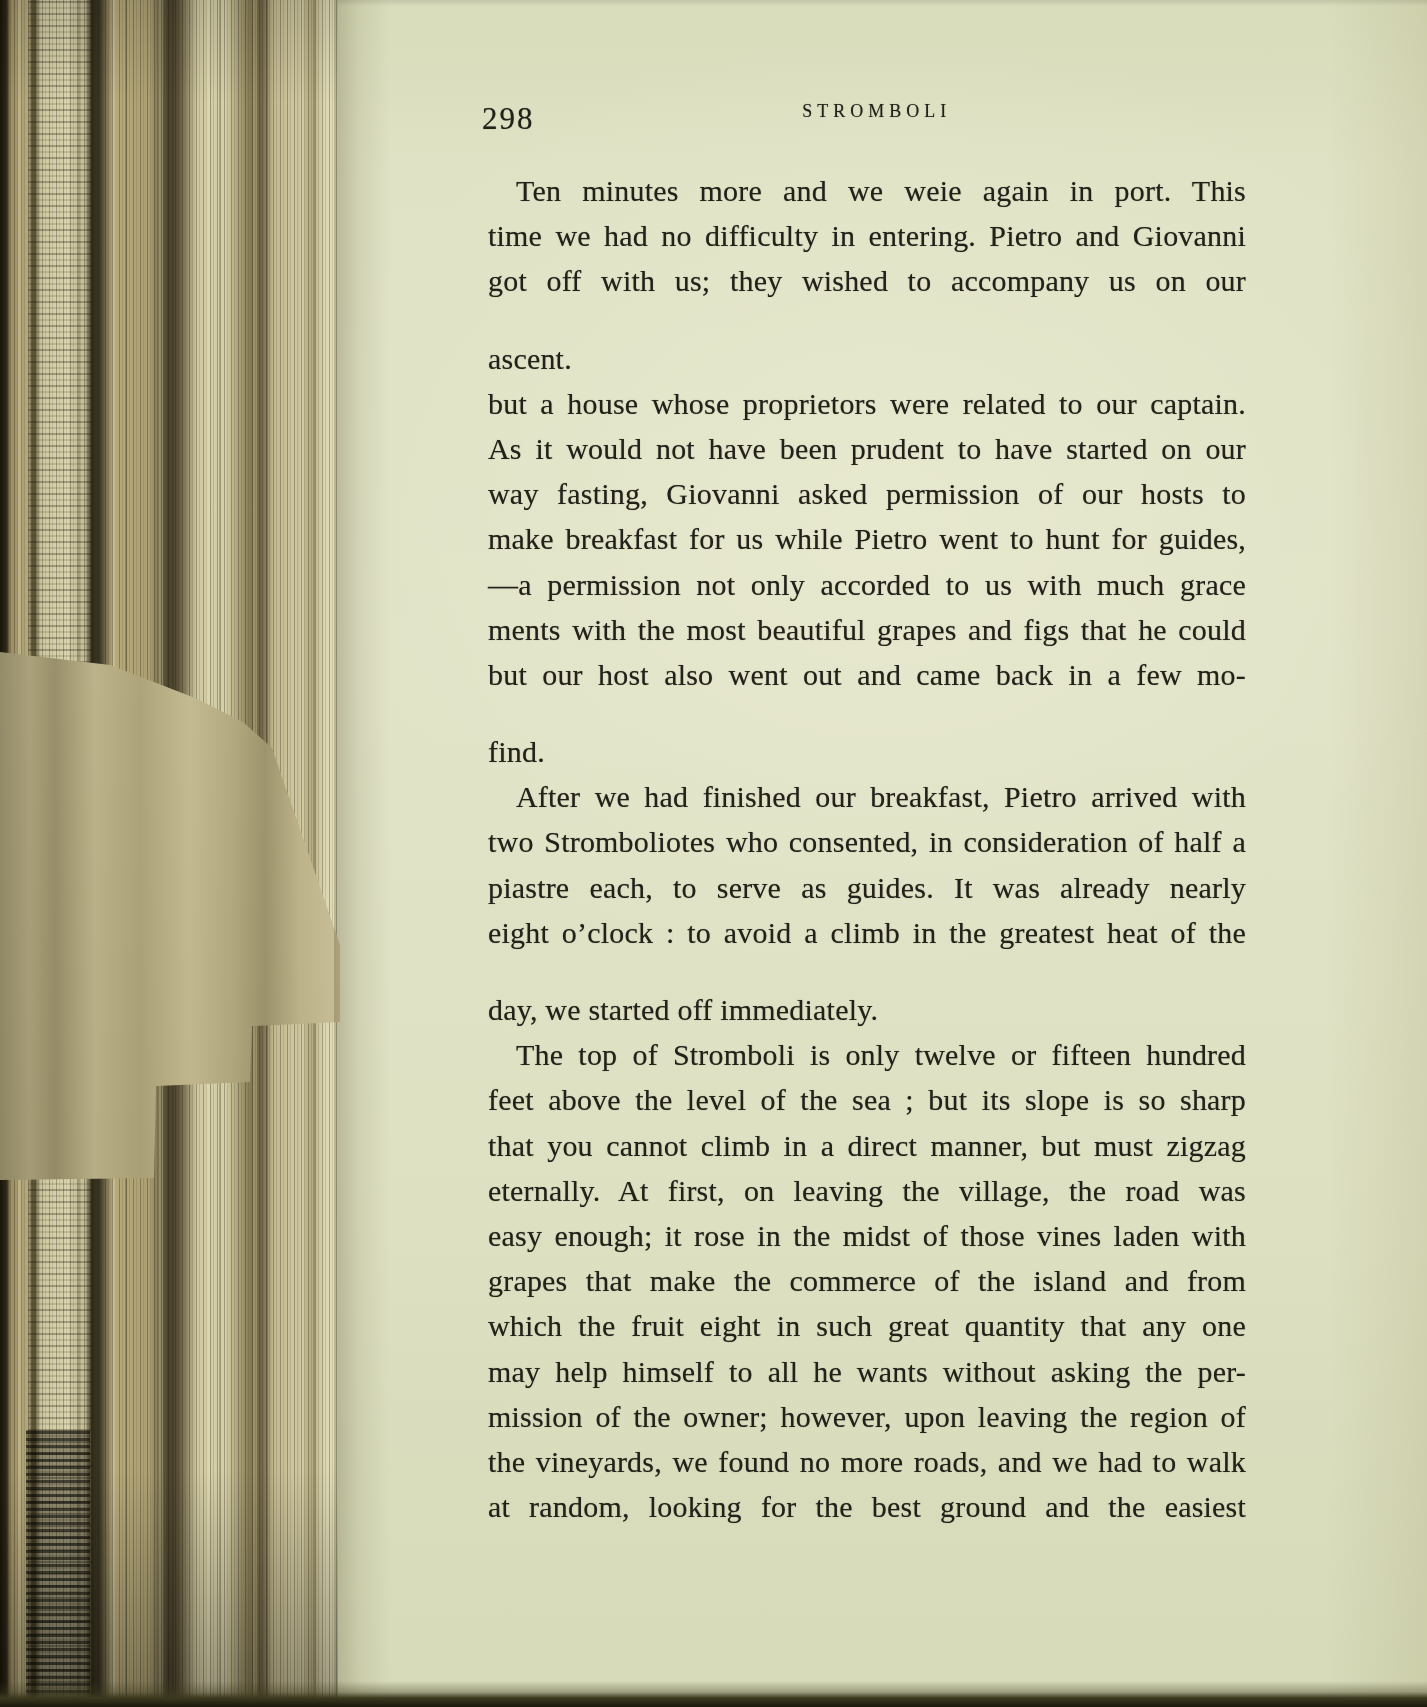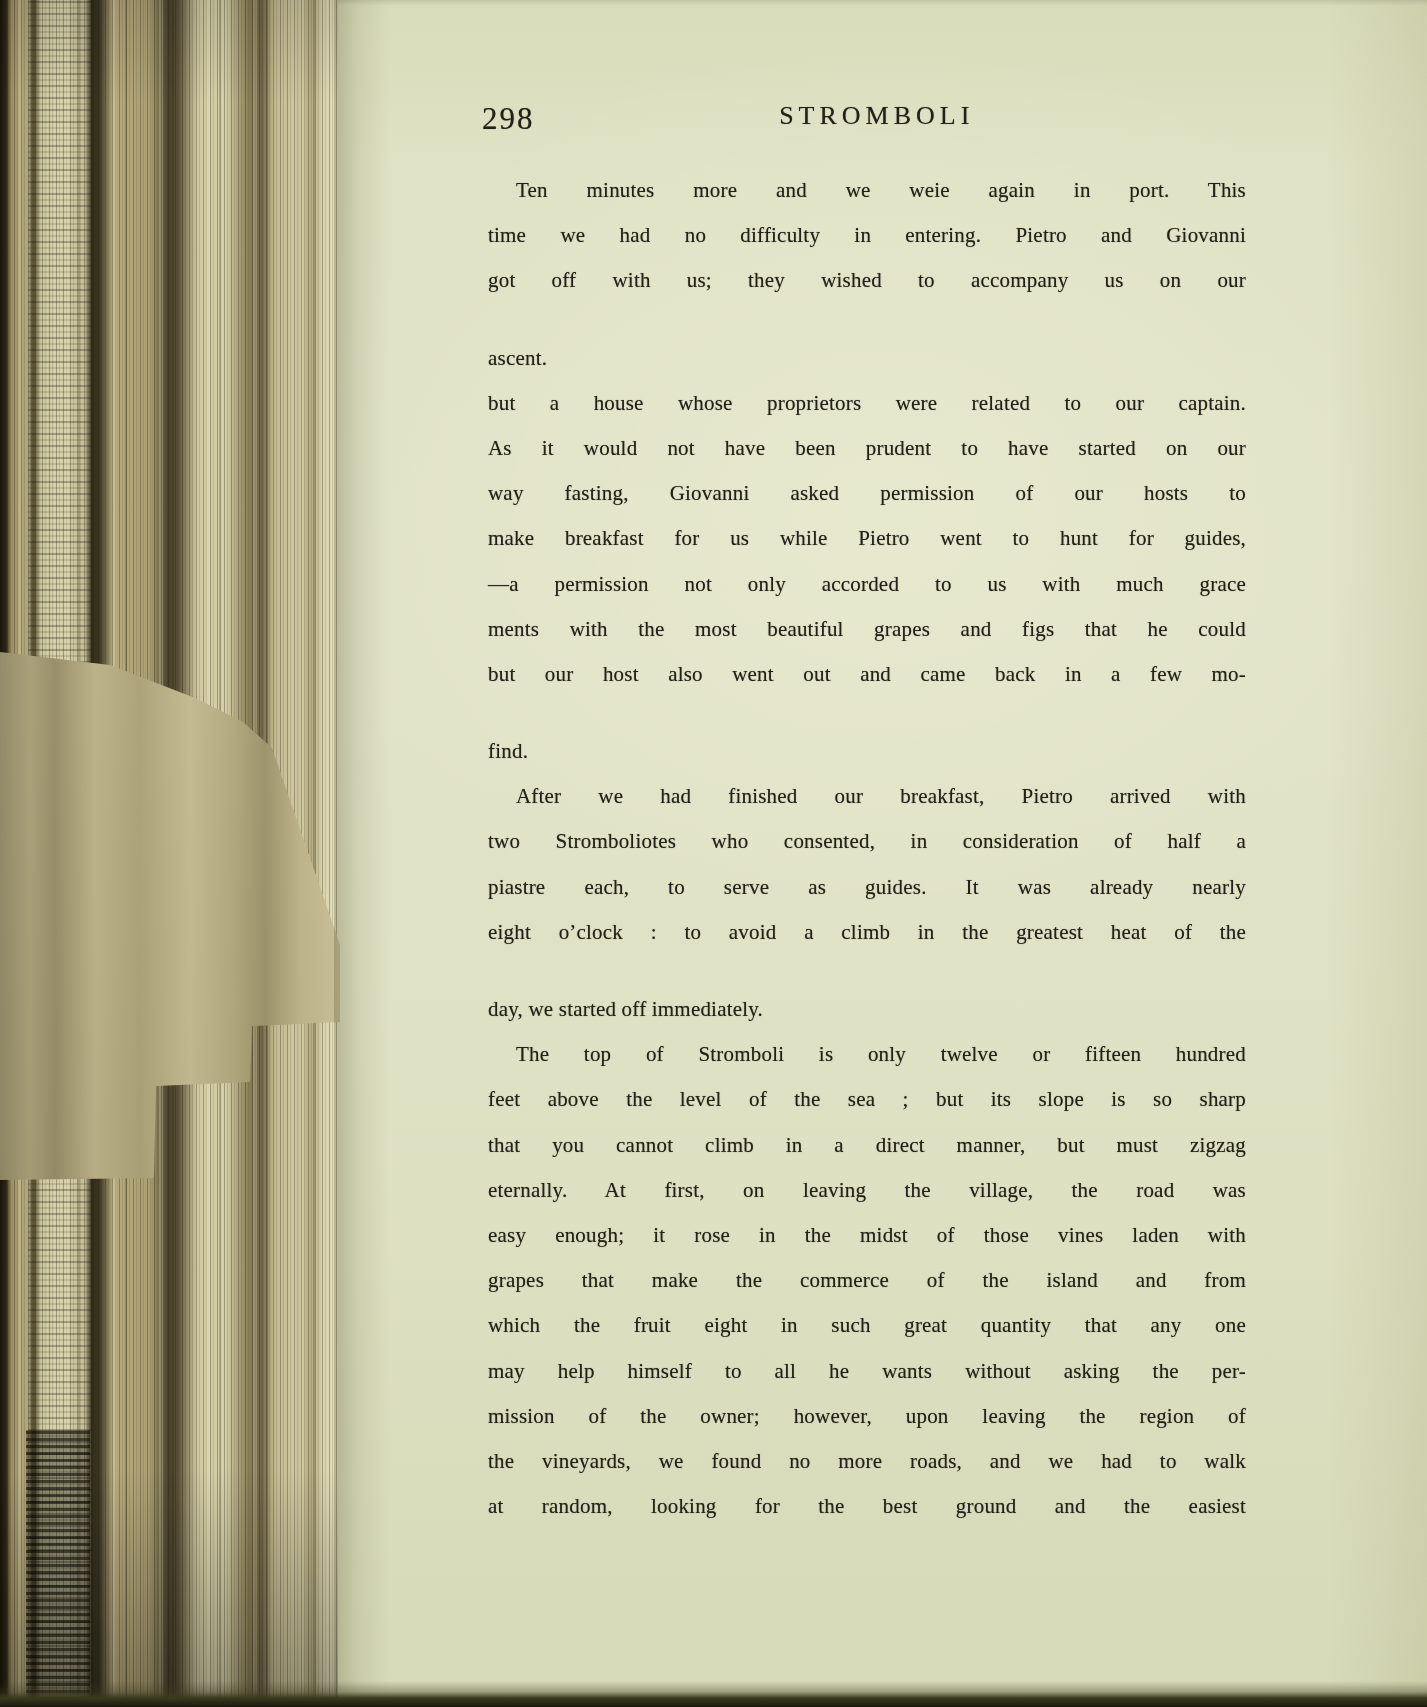--- a/index.html
+++ b/index.html
@@ -71,26 +71,26 @@
     color:#23211a;
     text-shadow:0 0 1px rgba(30,28,20,0.45);
   }
   .head-row{
     display:flex;align-items:flex-start;height:42px;margin-left:-6px;gap:13px;
   }
   .folio{
     font-size:31px;letter-spacing:2px;
   }
   .running-head{
-    flex:1;text-align:center;font-size:26px;letter-spacing:5px;
+    flex:1;text-align:center;font-size:18px;letter-spacing:5px;
     padding-right:40px;
   }
   .body-text{margin-top:25px;}
   .ln{
-    font-size:21px;line-height:45.2px;height:45.2px;
+    font-size:30px;line-height:45.2px;height:45.2px;
     text-align:justify;text-align-last:justify;
     letter-spacing:0.2px;white-space:nowrap;
   }
   .ln.ind{padding-left:28px;}
   .ln.short{text-align-last:left;white-space:normal;margin-top:32px;}
 </style>
 </head>
 <body>
 
 <div class="paper"></div>

